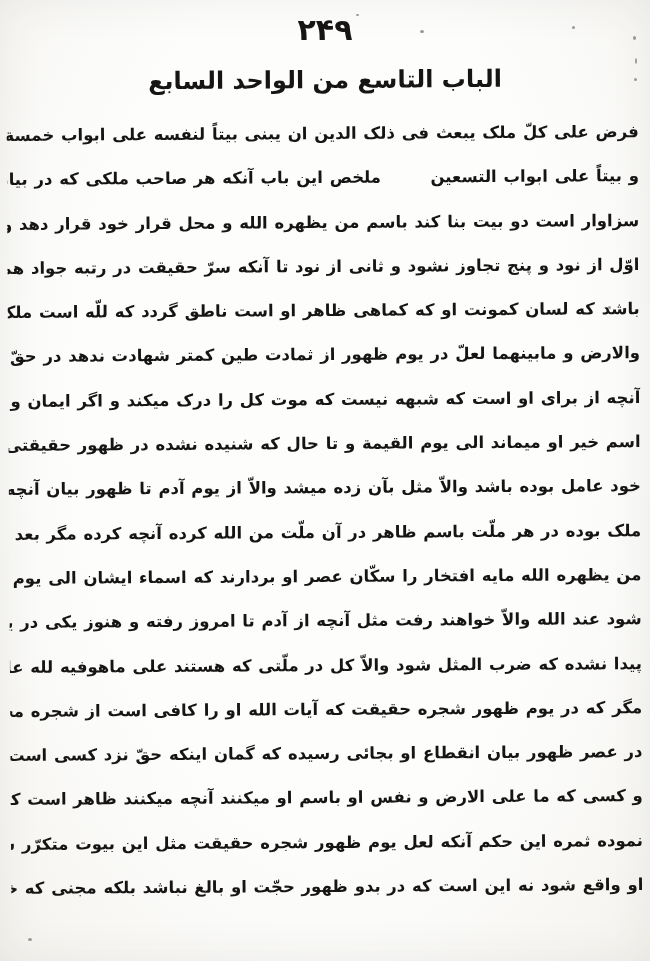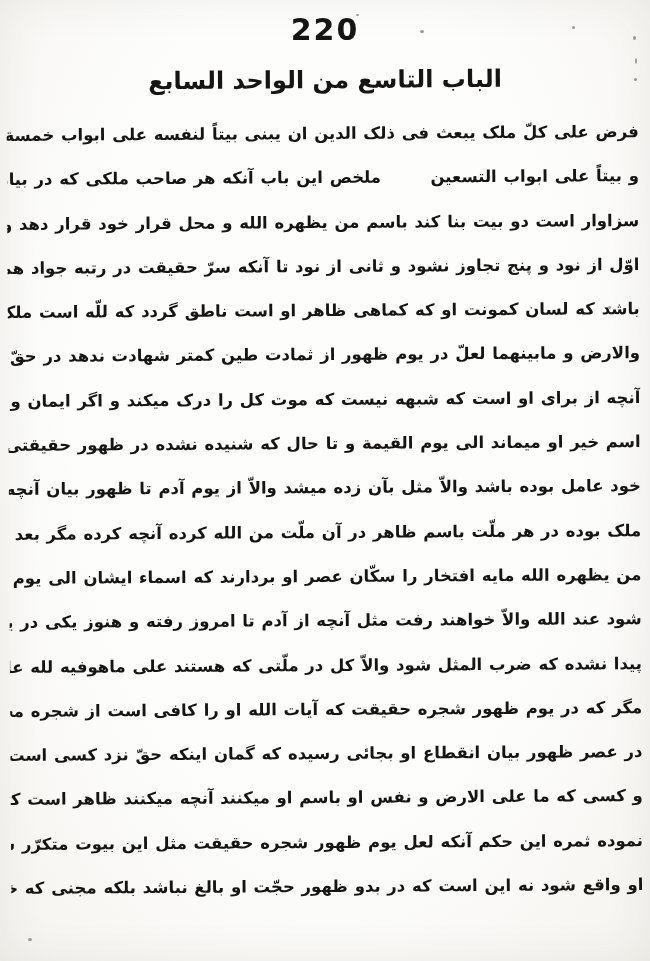--- a/index.html
+++ b/index.html
@@ -70,21 +70,21 @@
   .s5 { left: 356px; top: 14px;  width: 3px; height: 2px; }
   .s6 { left: 572px; top: 26px;  width: 3px; height: 3px; }
   .s7 { left: 28px;  top: 938px; width: 4px; height: 3px; }
   .s8 { left: 608px; top: 306px; width: 3px; height: 3px; }
 </style>
 </head>
 <body>
 
 <div class="page">
 
-  <div class="page-number">220</div>
+  <div class="page-number">۲۴۹</div>
 
   <div class="chapter-heading">الباب التاسع من الواحد السابع</div>
 
   <div class="body-text">
     <div class="line">فرض علی کلّ ملک یبعث فی ذلک الدین ان یبنی بیتاً لنفسه علی ابواب خمسة قبل التسعین</div>
     <div class="line">و بیتاً علی ابواب التسعین   ملخص این باب آنکه هر صاحب ملکی که در بیان مرتفع گردد</div>
     <div class="line">سزاوار است دو بیت بنا کند باسم من یظهره الله و محل قرار خود قرار دهد و عدد ابواب</div>
     <div class="line">اوّل از نود و پنج تجاوز نشود و ثانی از نود تا آنکه سرّ حقیقت در رتبه جواد هم سرایت کرده</div>
     <div class="line">باشد که لسان کمونت او که کماهی ظاهر او است ناطق گردد که للّه است ملک السموات</div>
     <div class="line">والارض و مابینهما لعلّ در یوم ظهور از ثمادت طین کمتر شهادت ندهد در حقّ او و از او منع نماید</div>

